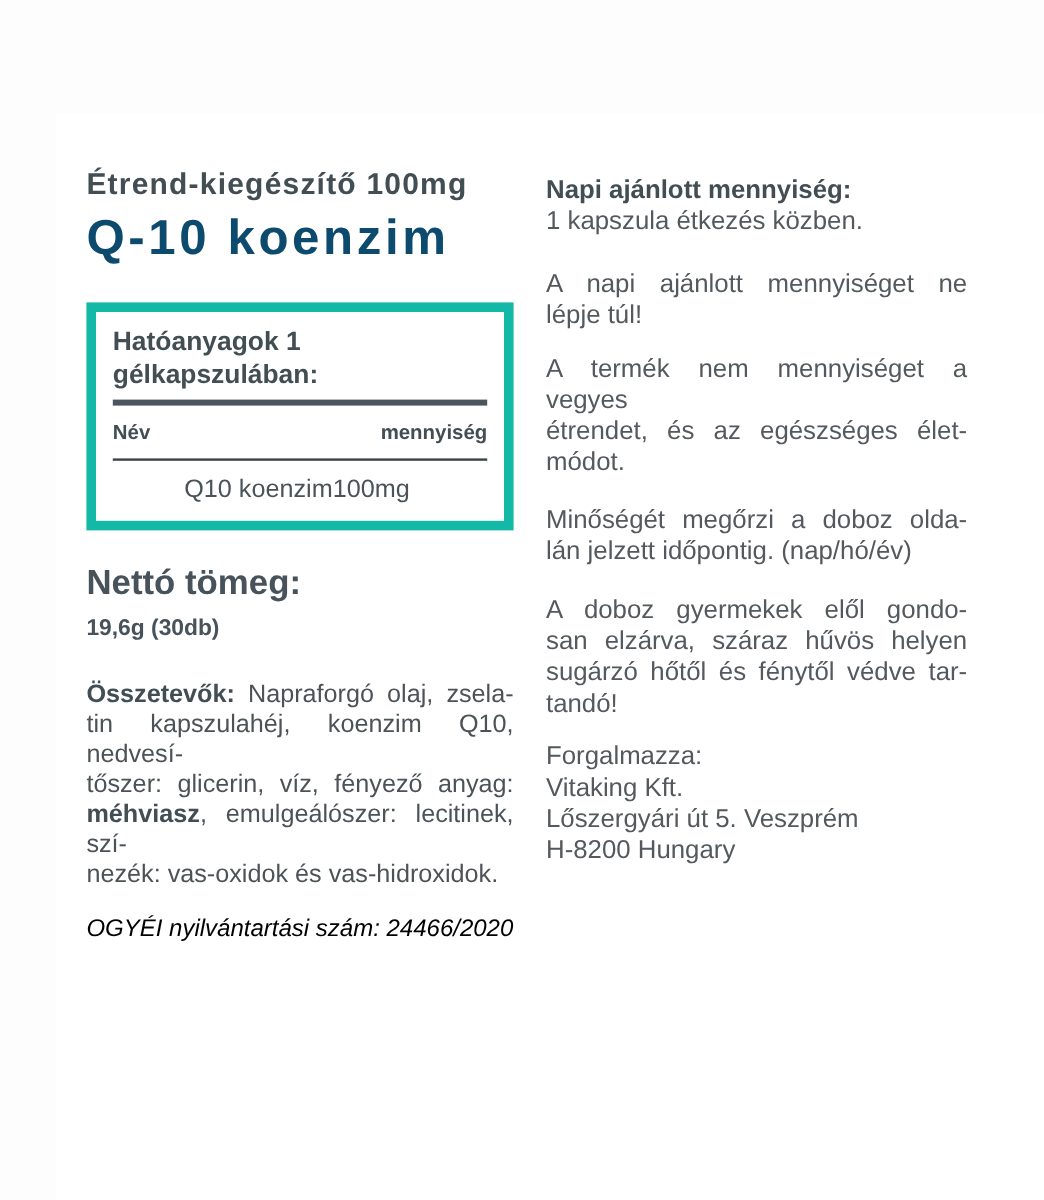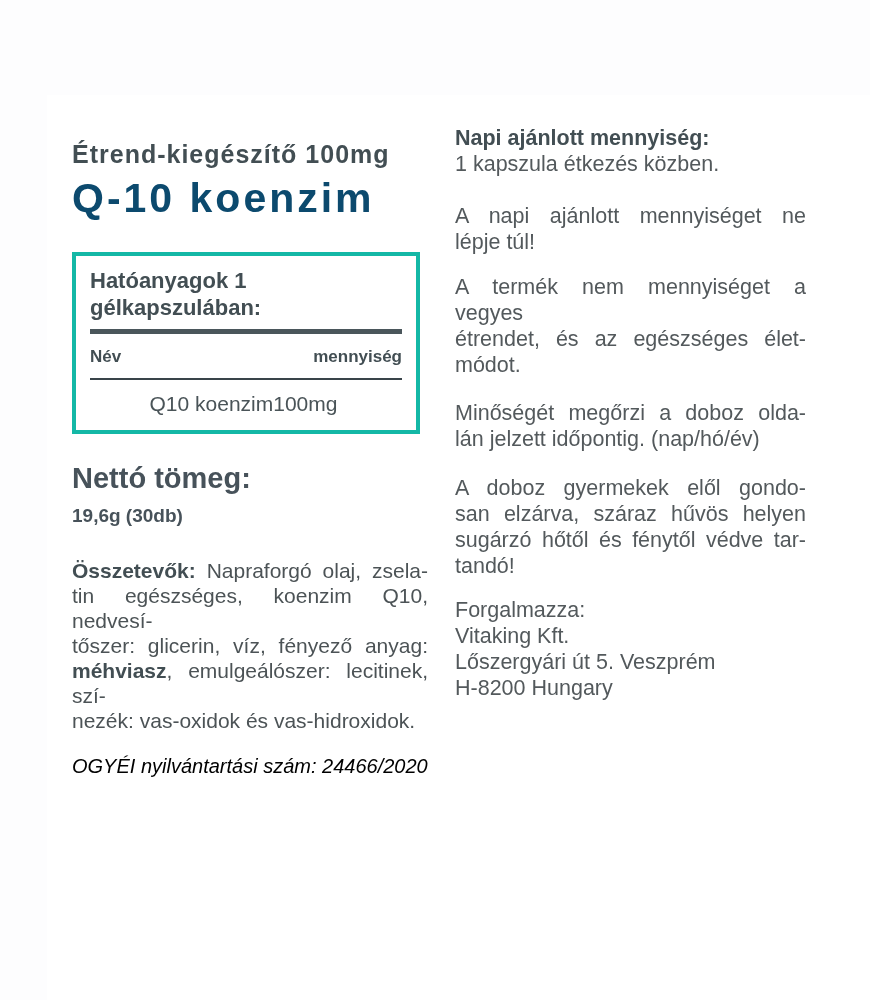--- a/index.html
+++ b/index.html
@@ -17,41 +17,41 @@
   .col-left{position:absolute;left:72px;top:140px;width:356px;color:#424e53;}
   .subtitle{
     font-size:25px;font-weight:bold;letter-spacing:1px;line-height:28px;
     white-space:nowrap;color:#424e53;
   }
   .title{
     font-size:41px;font-weight:bold;letter-spacing:3px;line-height:48px;
     margin-top:6px;white-space:nowrap;color:#0c4a6e;
   }
   .ing-table{
-    margin-top:30px;border:4px solid #14b8a6;background:#fff;
+    margin-top:30px;border:8px solid #14b8a6;background:#fff;
     padding:11px 14px 13px 14px;width:312px;
   }
   .t-header{font-size:22px;font-weight:bold;line-height:27px;color:#424e53;}
   .rule-thick{height:5px;background:#4a565b;margin-top:8px;}
   .t-cols{display:flex;justify-content:space-between;margin-top:10px;
     font-size:17px;font-weight:bold;line-height:26px;color:#424e53;}
   .rule-thin{height:2px;background:#39444a;margin-top:8px;}
   .t-row{display:flex;justify-content:center;margin-top:11px;
     font-size:21px;line-height:26px;color:#4a5458;padding-right:5px;}
   .net-label{font-size:29px;font-weight:bold;line-height:38px;margin-top:25px;color:#47525a;}
   .net-value{font-size:19px;font-weight:bold;line-height:38px;color:#47525a;}
   .ingredients{
     margin-top:23px;font-size:21px;line-height:25px;color:#4c5356;width:356px;
   }
   .registration{
     margin-top:21px;font-size:20px;font-style:italic;color:#000000;line-height:24px;
     white-space:nowrap;
   }
   
-  .col-right{position:absolute;left:455px;top:125px;width:351px;color:#53595c;}
+  .col-right{position:absolute;left:455px;top:145px;width:351px;color:#53595c;}
   .para{font-size:21.5px;line-height:26px;}
   .para + .para{margin-top:22px;}
   .p2{margin-top:26px !important;}
   .p3{margin-top:19px !important;}
   .p5{margin-top:23px !important;}
   .p6{margin-top:18px !important;}
   .b{font-weight:bold;color:#424e53;}
   
   .justify .line:not(:last-child){text-align:justify;text-align-last:justify;}
   .line{min-height:1em;}
@@ -77,21 +77,21 @@
       <span>Q10 koenzim</span>
       <span>100mg</span>
     </div>
   </div>
 
   <div class="net-label">Nettó tömeg:</div>
   <div class="net-value">19,6g (30db)</div>
 
   <div class="ingredients justify">
       <div class="line"><span class="b">Összetevők: </span><span>Napraforgó olaj, zsela-</span></div>
-      <div class="line">tin egészséges, koenzim Q10, nedvesí-</div>
+      <div class="line">tin kapszulahéj, koenzim Q10, nedvesí-</div>
       <div class="line">tőszer: glicerin, víz, fényező anyag:</div>
       <div class="line"><span class="b">méhviasz</span><span>, emulgeálószer: lecitinek, szí-</span></div>
       <div class="line">nezék: vas-oxidok és vas-hidroxidok.</div>
     </div>
 
   <div class="registration">OGYÉI nyilvántartási szám: 24466/2020</div>
 </div>
 
 <div class="col-right">
   <div class="para">

